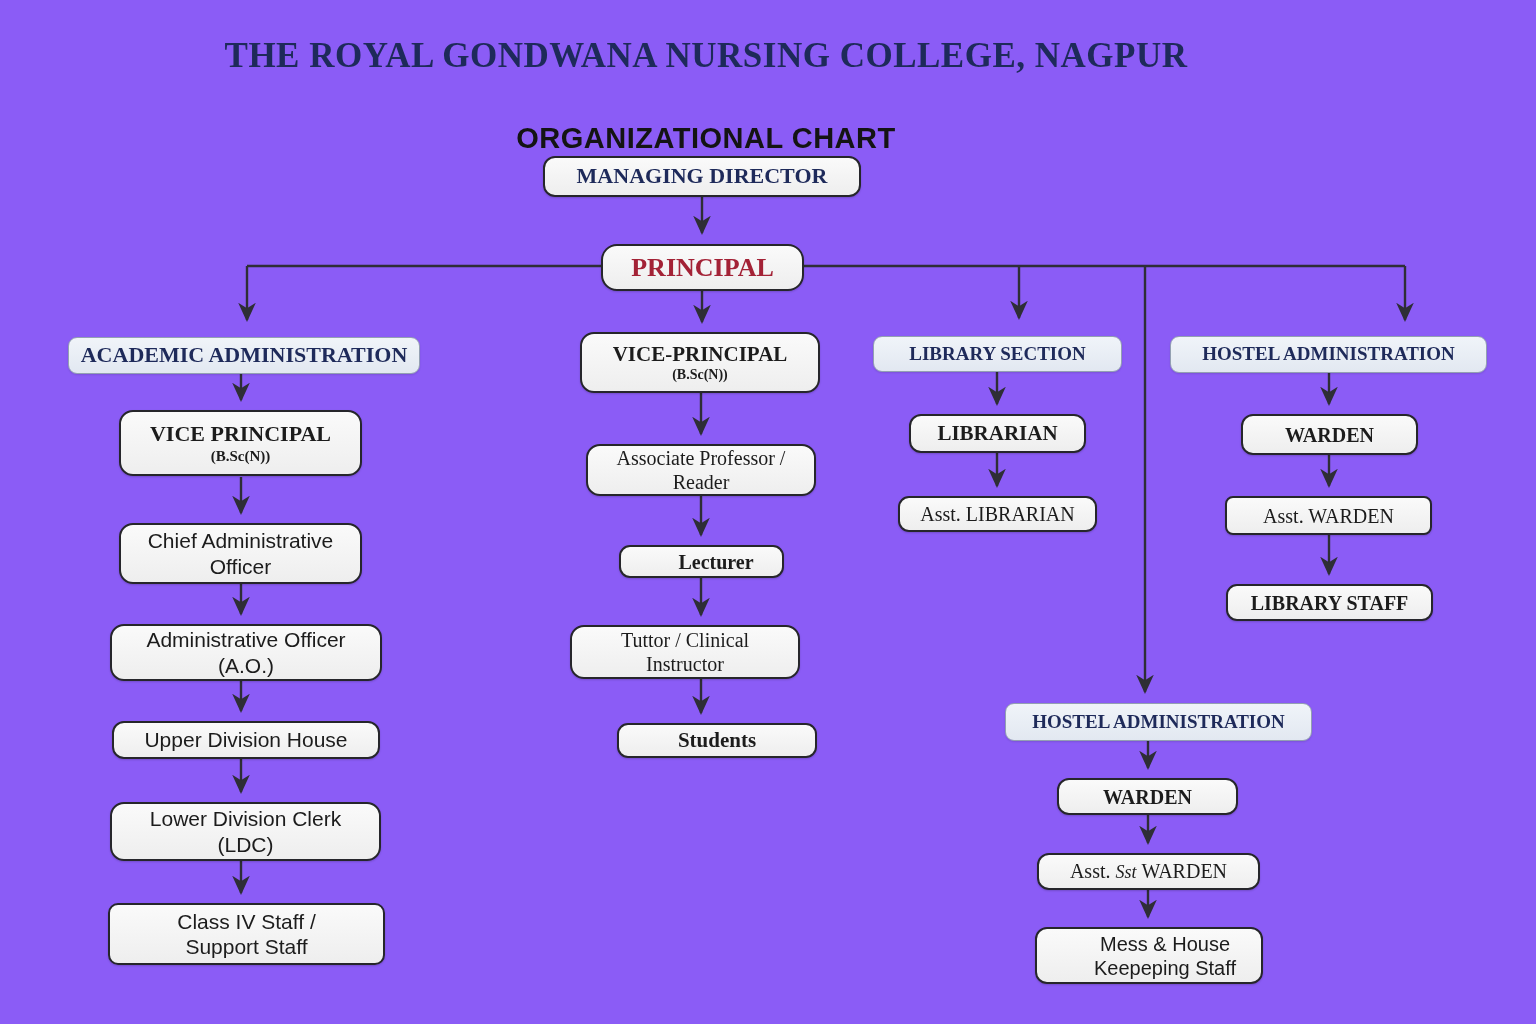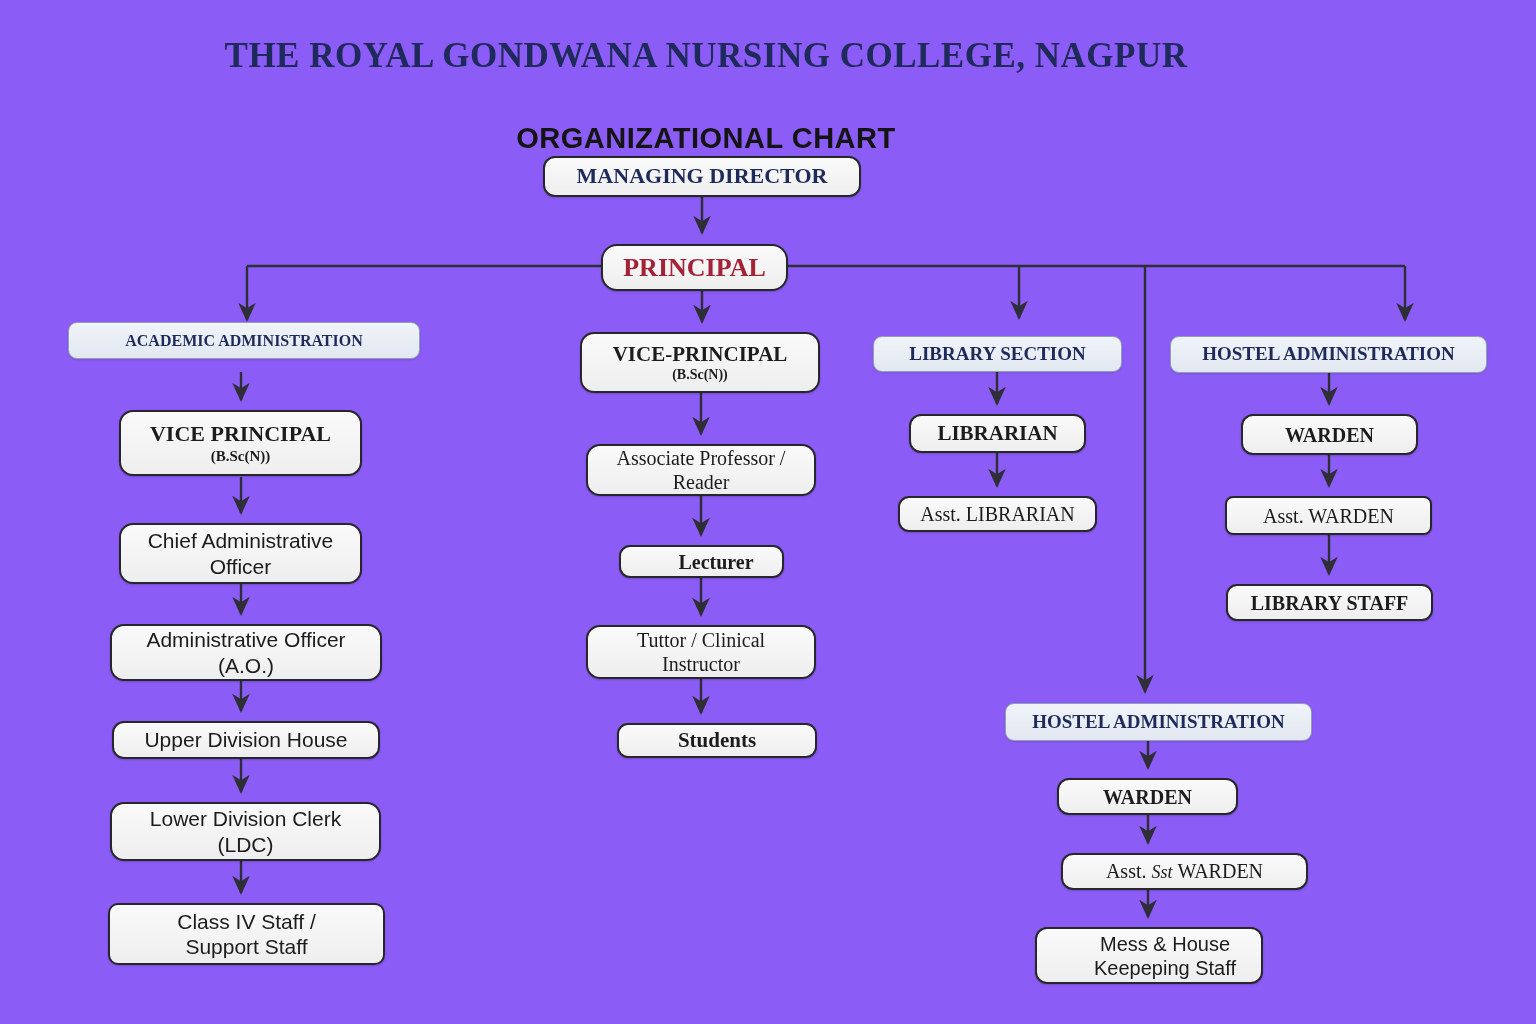--- a/index.html
+++ b/index.html
@@ -68,23 +68,23 @@
       <path d="M1329 455 V486" marker-end="url(#arrow)"></path>
       <path d="M1329 535 V574" marker-end="url(#arrow)"></path>
       <path d="M1148 741 V768" marker-end="url(#arrow)"></path>
       <path d="M1148 815 V843" marker-end="url(#arrow)"></path>
       <path d="M1148 890 V917" marker-end="url(#arrow)"></path>
     </g>
   </svg>
 
   <div class="node serif b navy" style="left:543px;top:156px;width:318px;height:41px;font-size:22px;border-radius:12px;">MANAGING DIRECTOR</div>
 
-  <div class="node serif b crimson" style="left:601px;top:244px;width:187px;height:47px;font-size:26px;border-radius:16px;">PRINCIPAL</div>
+  <div class="node serif b crimson" style="left:601px;top:244px;width:203px;height:47px;font-size:26px;border-radius:16px;">PRINCIPAL</div>
 
-  <div class="node hdr" style="left:68px;top:322px;width:352px;height:37px;font-size:16px;">ACADEMIC ADMINISTRATION</div>
+  <div class="node hdr" style="left:68px;top:337px;width:352px;height:37px;font-size:22px;">ACADEMIC ADMINISTRATION</div>
 
   <div class="node serif b" style="left:119px;top:410px;width:243px;height:66px;font-size:22px;">
     <span class="sub">VICE PRINCIPAL</span>
     <span class="sub" style="font-size:15px;">(B.Sc(N))</span>
   </div>
 
   <div class="node sans" style="left:119px;top:523px;width:243px;height:61px;font-size:21px;">
     <span class="sub">Chief Administrative</span>
     <span class="sub">Officer</span>
   </div>
@@ -111,21 +111,21 @@
     <span class="sub" style="font-size:14px;">(B.Sc(N))</span>
   </div>
 
   <div class="node serif m" style="left:586px;top:444px;width:230px;height:52px;font-size:20px;">
     <span class="sub">Associate Professor /</span>
     <span class="sub">Reader</span>
   </div>
 
   <div class="node serif sb" style="left:619px;top:545px;width:165px;height:33px;font-size:20px;border-radius:11px;padding-left:29px;">Lecturer</div>
 
-  <div class="node serif m" style="left:586px;top:625px;width:230px;height:54px;font-size:20px;">
+  <div class="node serif m" style="left:570px;top:625px;width:230px;height:54px;font-size:20px;">
     <span class="sub">Tuttor / Clinical</span>
     <span class="sub">Instructor</span>
   </div>
 
   <div class="node serif b" style="left:617px;top:723px;width:200px;height:35px;font-size:21px;border-radius:11px;">Students</div>
 
   <div class="node hdr" style="left:873px;top:336px;width:249px;height:36px;font-size:19px;">LIBRARY SECTION</div>
 
   <div class="node serif sb" style="left:909px;top:414px;width:177px;height:39px;font-size:21px;border-radius:12px;">LIBRARIAN</div>
 
@@ -136,21 +136,21 @@
   <div class="node serif sb" style="left:1241px;top:414px;width:177px;height:41px;font-size:20px;border-radius:12px;">WARDEN</div>
 
   <div class="node serif m" style="left:1225px;top:496px;width:207px;height:39px;font-size:20px;border-radius:8px;">Asst. WARDEN</div>
 
   <div class="node serif sb" style="left:1226px;top:584px;width:207px;height:37px;font-size:20px;border-radius:11px;">LIBRARY STAFF</div>
 
   <div class="node hdr" style="left:1005px;top:703px;width:307px;height:38px;font-size:19px;">HOSTEL ADMINISTRATION</div>
 
   <div class="node serif sb" style="left:1057px;top:778px;width:181px;height:37px;font-size:20px;border-radius:12px;">WARDEN</div>
 
-  <div class="node serif m" style="left:1061px;top:853px;width:247px;height:37px;font-size:20px;border-radius:12px;">
+  <div class="node serif m" style="left:1037px;top:853px;width:223px;height:37px;font-size:20px;border-radius:12px;">
     <span style="display:inline;">
       <span>Asst.</span>&nbsp;<i style="font-size:18px;">Sst</i>&nbsp;<span>WARDEN</span>
     </span>
   </div>
 
   <div class="node sans" style="left:1035px;top:927px;width:228px;height:57px;font-size:20px;border-radius:12px;padding-left:32px;">
     <span class="sub">Mess &amp; House</span>
     <span class="sub">Keepeping Staff</span>
   </div>
 

